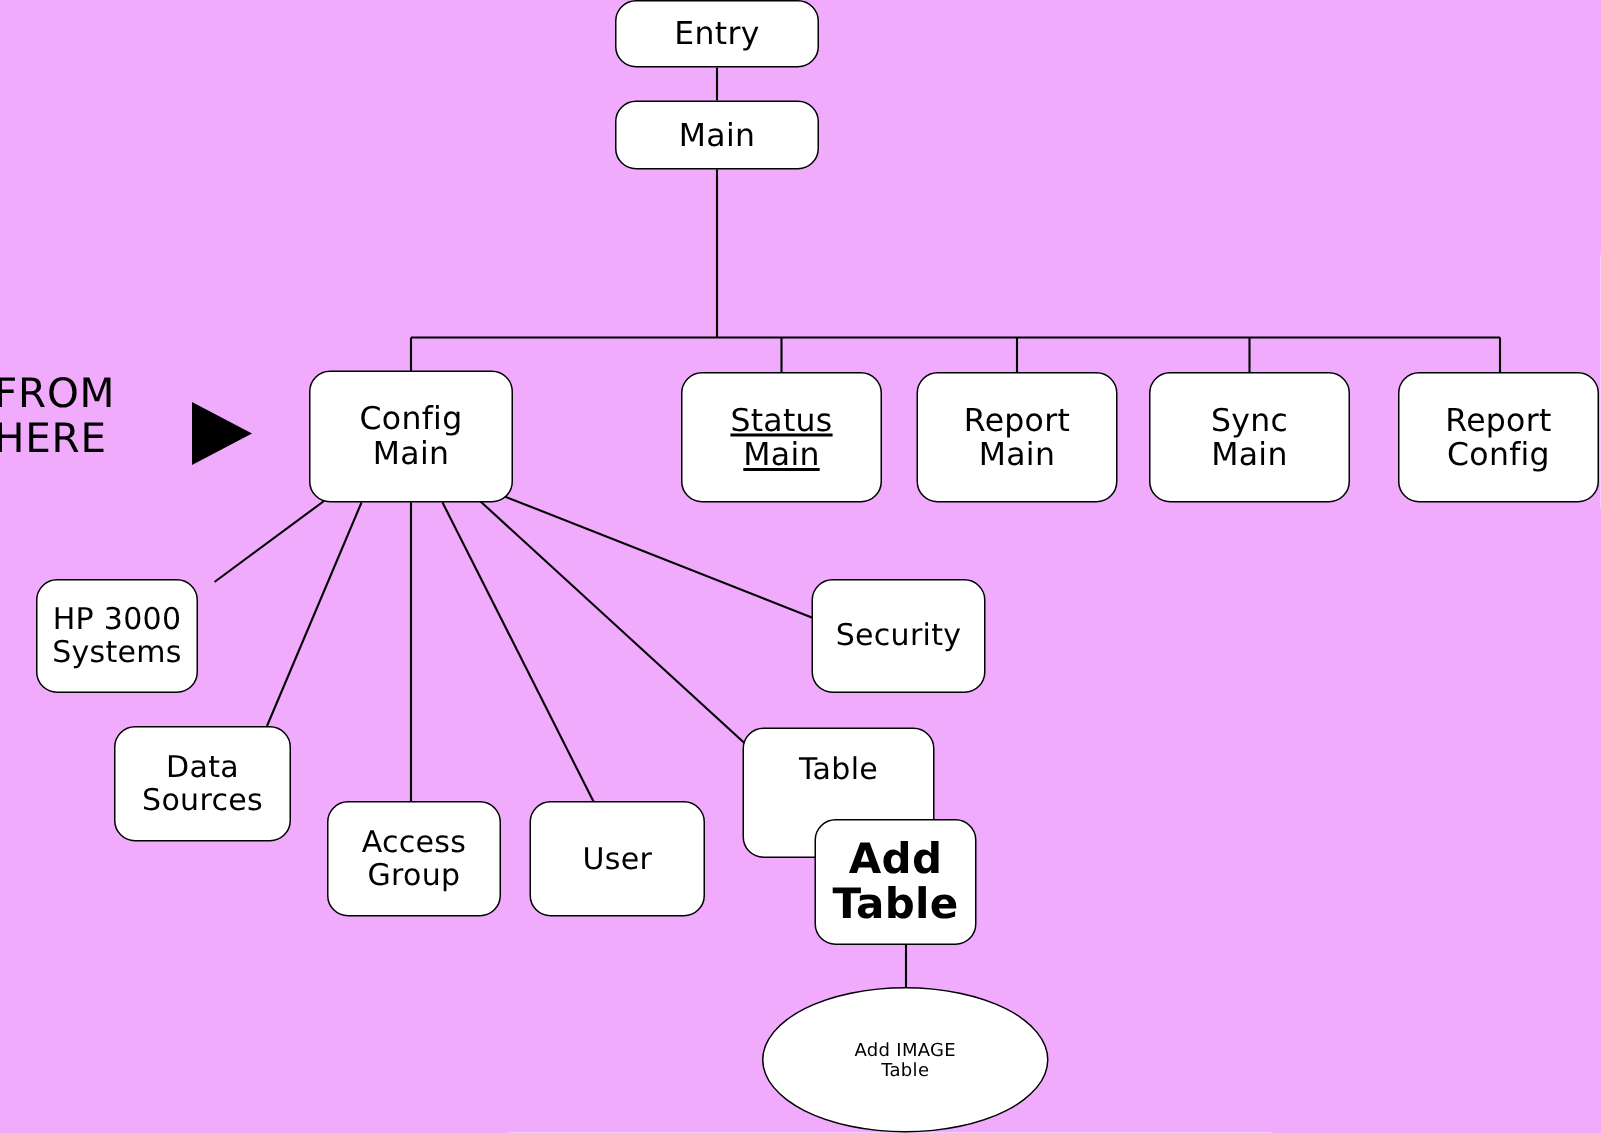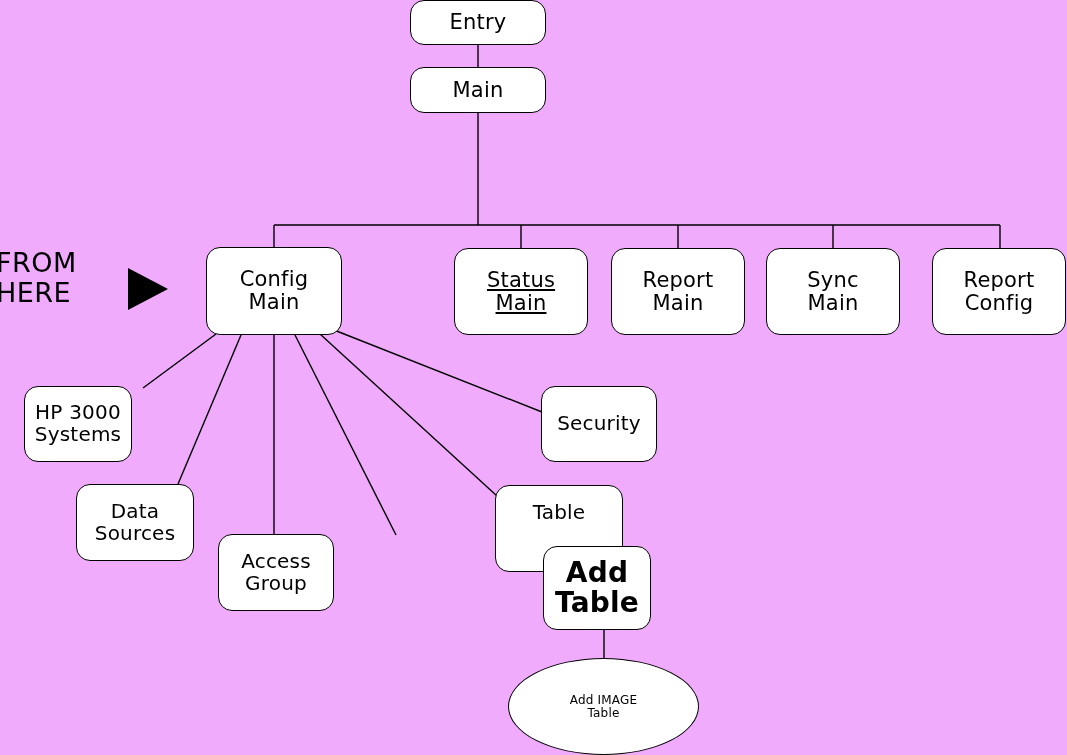--- a/index.html
+++ b/index.html
@@ -152,20 +152,23 @@
   <div class="node" style="left:76px; top:484px; width:118px; height:77px; font-size:20px;">
     <span class="node-line">Data
 Sources</span>
   </div>
 
   <div class="node" style="left:218px; top:534px; width:116px; height:77px; font-size:20px;">
     <span class="node-line">Access
 Group</span>
   </div>
 
+  <div class="node" style="left:353px; top:534px; width:117px; height:77px; font-size:20px;">
+    <span class="node-line">User</span>
+  </div>
 
   <div class="node" style="left:541px; top:386px; width:116px; height:76px; font-size:20px;">
     <span class="node-line">Security</span>
   </div>
 
   <div class="node" style="left:495px; top:485px; width:128px; height:87px; font-size:20px; justify-content:flex-start; padding-top:16px;">
     <span class="node-line">Table</span>
   </div>
 
   <div class="node" style="left:543px; top:546px; width:108px; height:84px; font-size:28px; z-index:4;font-weight:bold;">

